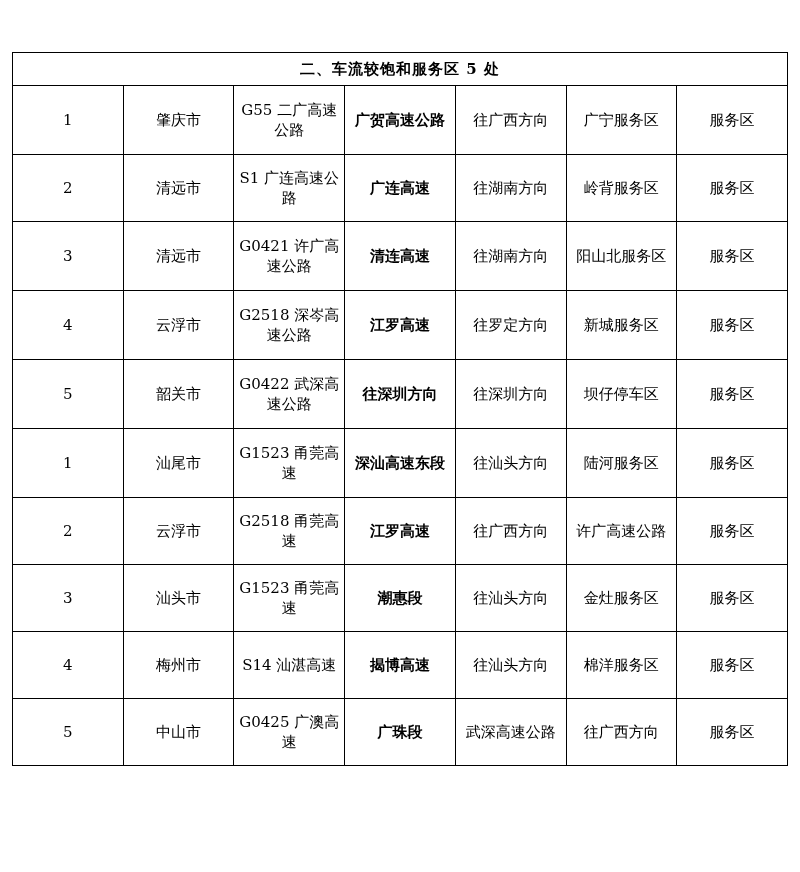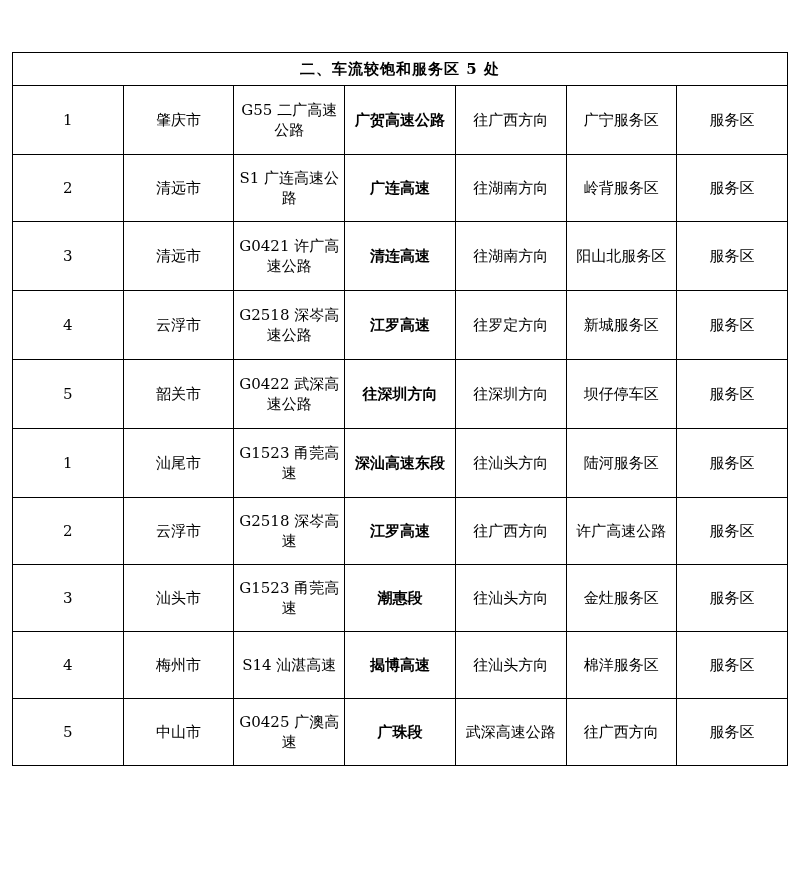--- a/index.html
+++ b/index.html
@@ -113,21 +113,21 @@
         <td class="city">汕尾市</td>
         <td class="road">G1523 甬莞高速</td>
         <td class="seg">深汕高速东段</td>
         <td class="dir">往汕头方向</td>
         <td class="name">陆河服务区</td>
         <td class="type">服务区</td>
       </tr>
       <tr class="row-std">
         <td class="idx">2</td>
         <td class="city">云浮市</td>
-        <td class="road">G2518 深岑高速</td>
+        <td class="road">G2518 甬莞高速</td>
         <td class="seg">江罗高速</td>
         <td class="dir">往广西方向</td>
         <td class="name">许广高速公路</td>
         <td class="type">服务区</td>
       </tr>
       <tr class="row-std">
         <td class="idx">3</td>
         <td class="city">汕头市</td>
         <td class="road">G1523 甬莞高速</td>
         <td class="seg">潮惠段</td>

